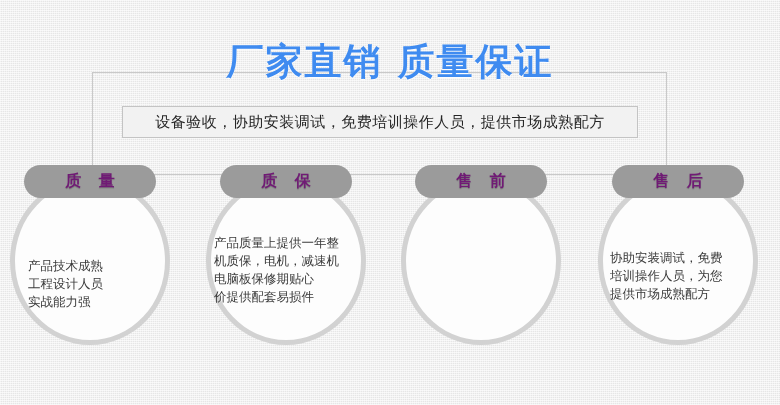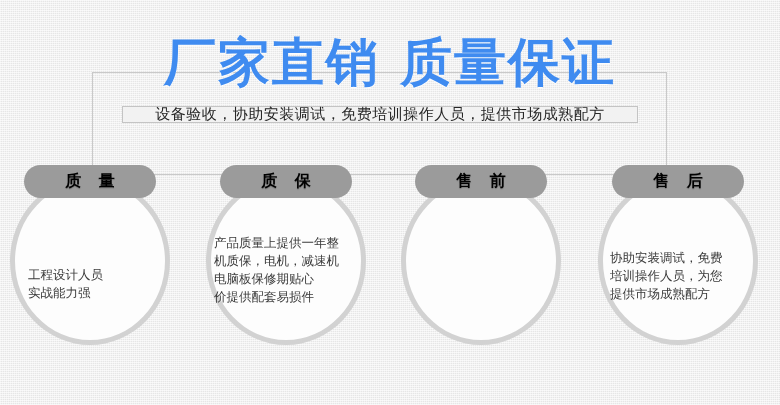--- a/index.html
+++ b/index.html
@@ -37,36 +37,36 @@
     background: transparent;
   }
 
   
   #headline {
     position: absolute;
     left: 0;
     top: 38px;
     width: 780px;
     text-align: center;
-    font-size: 52px;
+    font-size: 37px;
     line-height: 48px;
     font-weight: bold;
     color: #3f8bf0;
     letter-spacing: 2px;
     white-space: nowrap;
     text-shadow: 0 1px 0 rgba(255,255,255,0.85);
   }
 
   
   #subtitle-box {
     position: absolute;
     left: 122px;
     top: 106px;
     width: 516px;
-    height: 17px;
+    height: 32px;
     border: 1px solid #c4c4c4;
     background: #f2f2f2;
     box-sizing: border-box;
     display: flex;
     align-items: center;
     justify-content: center;
     font-family: Liberation Mono, monospace;
   }
   #subtitle-text {
     font-size: 15px;
@@ -118,21 +118,21 @@
     height: 33px;
     border-radius: 17px;
     background: #9b9b9b;
     box-sizing: border-box;
     display: flex;
     align-items: center;
     justify-content: center;
     z-index: 3;
   }
   .card-pill-label {
-    color: #000000;
+    color: #701a75;
     font-size: 16px;
     font-weight: bold;
     letter-spacing: 6px;
     text-indent: 6px;
     white-space: nowrap;
     text-shadow: 0 1px 1px rgba(0,0,0,0.22);
   }
 
   
   .card-body {
@@ -174,20 +174,21 @@
   </div>
 
   <div id="cards">
 
     <div class="card c0">
       <div class="card-circle"></div>
       <div class="card-pill">
         <span class="card-pill-label">质 量</span>
       </div>
       <div class="card-body">
+        <div class="card-line">产品技术成熟</div>
         <div class="card-line">工程设计人员</div>
         <div class="card-line">实战能力强</div>
       </div>
     </div>
 
     <div class="card c1">
       <div class="card-circle"></div>
       <div class="card-pill">
         <span class="card-pill-label">质 保</span>
       </div>

